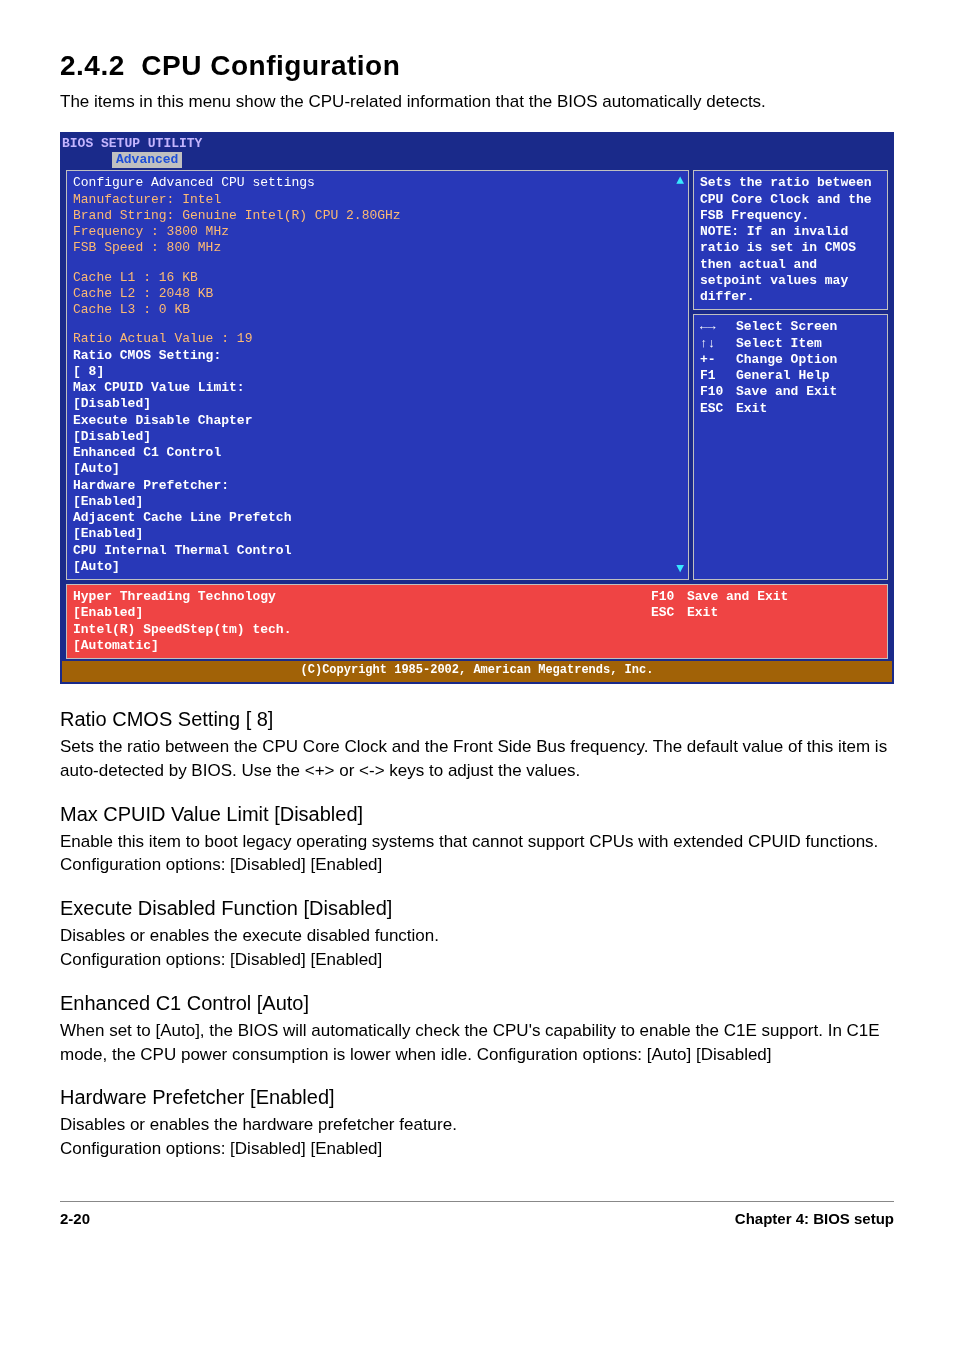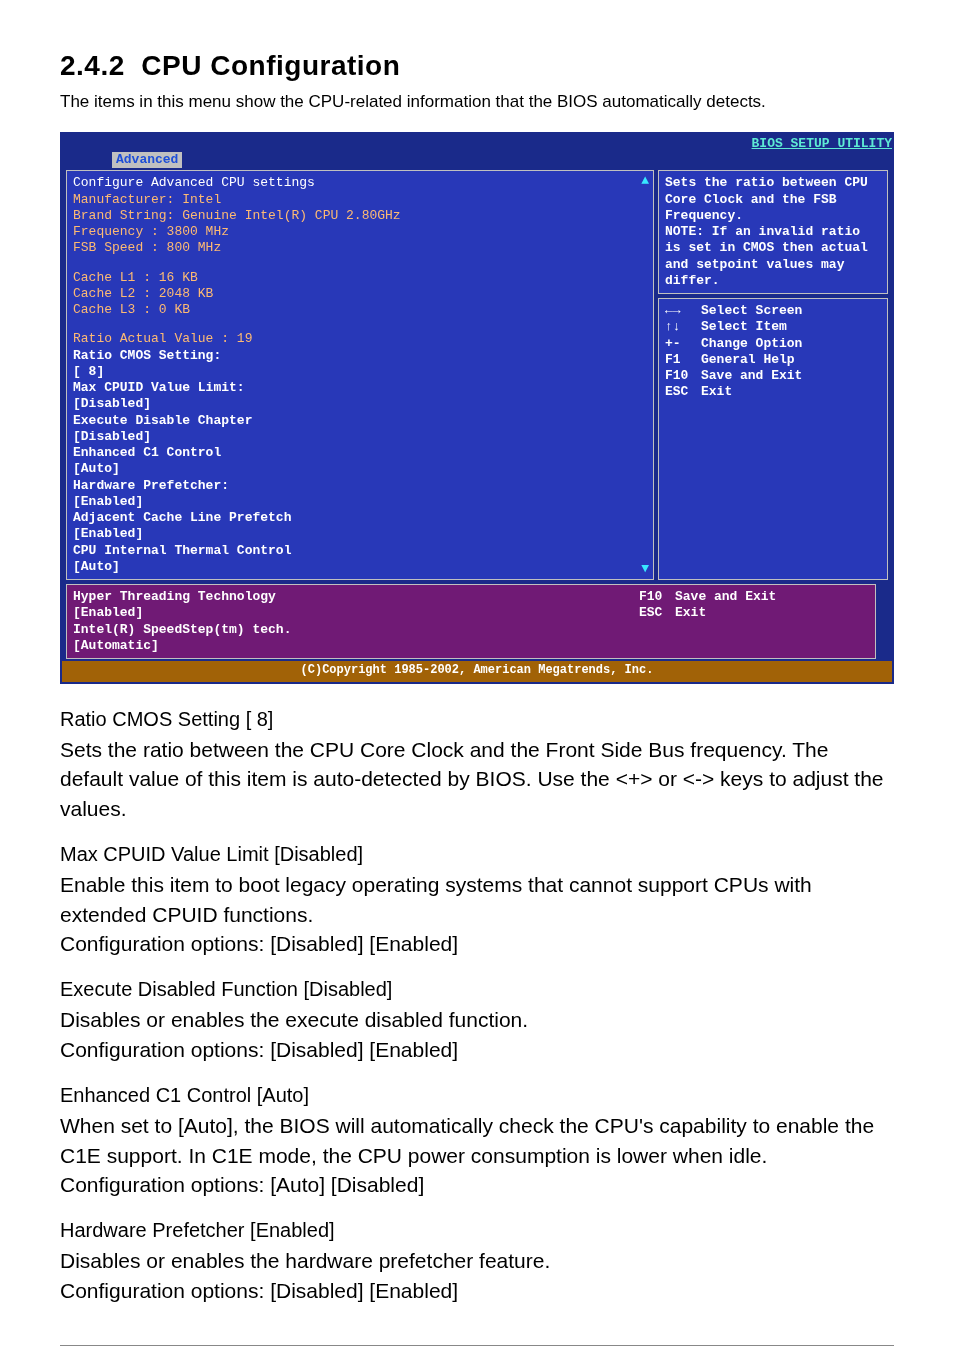--- a/index.html
+++ b/index.html
@@ -23,41 +23,40 @@
     font-size: 17px;
     line-height: 1.4;
     margin-bottom: 18px;
   }
   h2 {
     font-size: 20px;
     font-weight: normal;
     margin: 20px 0 4px 0;
   }
   .body-text {
-    font-size: 21px;
+    font-size: 17px;
     line-height: 1.4;
     margin-bottom: 6px;
   }
 
   
   .bios {
     border: 2px solid #1a2a8a;
     background: #1a2a8a;
     font-family: "Courier New", monospace;
     font-size: 13px;
     line-height: 1.25;
     color: #fff;
     margin-bottom: 24px;
   }
   .bios-title {
-    text-align: right;
-    font-weight: bold;
-    color: #5eead4;
+    text-align: left;
+    font-weight: bold;
+    color: #c4b5fd;
     padding: 2px 0 0 0;
-    text-decoration: underline;
   }
   .bios-tab-row {
     padding: 0 0 2px 50px;
   }
   .bios-tab {
     background: #c0c0c0;
     color: #1d4ed8;
     font-weight: bold;
     padding: 0 4px;
     display: inline-block;
@@ -69,21 +68,21 @@
     gap: 4px;
   }
   .bios-left {
     flex: 1;
     border: 1px solid #c0c0c0;
     background: #2838b8;
     position: relative;
     padding: 4px 6px 4px 6px;
   }
   .bios-right {
-    width: 230px;
+    width: 195px;
     display: flex;
     flex-direction: column;
     gap: 4px;
   }
   .bios-panel {
     border: 1px solid #c0c0c0;
     background: #2838b8;
     padding: 4px 6px;
   }
   .bios-heading {
@@ -124,23 +123,23 @@
     font-weight: bold;
   }
   .bios-scroll-down {
     position: absolute;
     bottom: 2px;
     right: 4px;
     color: #38e8ff;
     font-weight: bold;
   }
   .bios-extra {
-    margin: 0 16px 2px 4px;
+    margin: 0 4px 2px 4px;
     border: 1px solid #c0c0c0;
-    background: #701a75;
+    background: #ef4444;
     padding: 4px 6px;
     display: flex;
   }
   .bios-extra-left {
     flex: 1;
   }
   .bios-extra-right {
     width: 230px;
   }
   .bios-footer {

